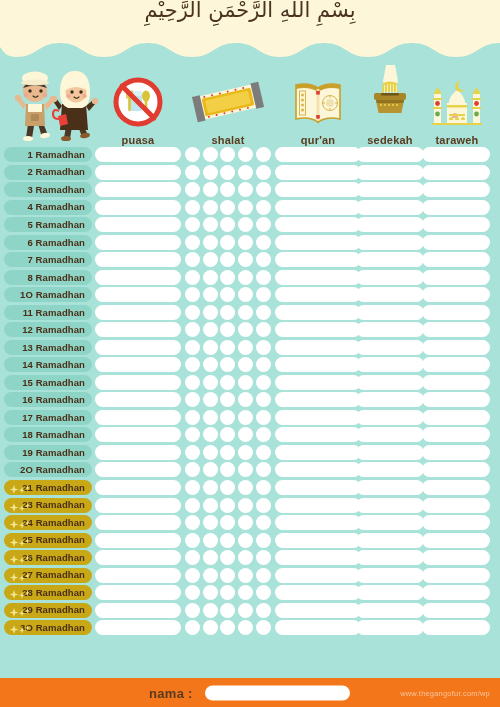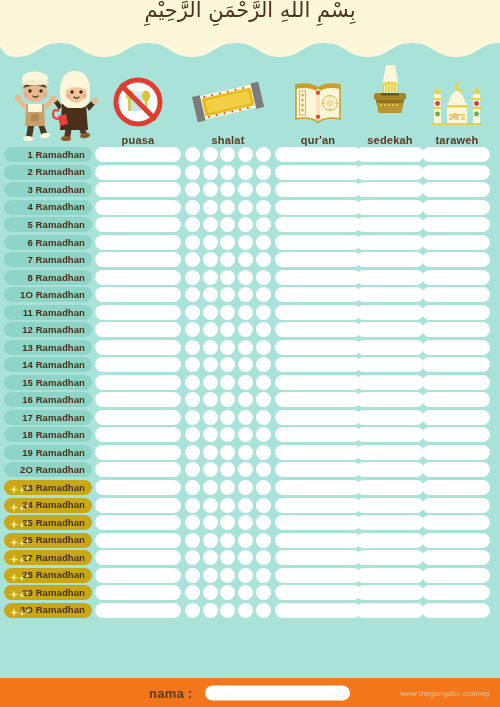--- a/index.html
+++ b/index.html
@@ -600,20 +600,41 @@
         <div class="cellbox" style="left:356px;width:68px;"></div>
         <div class="cellbox" style="left:422px;width:68px;"></div>
       </div>
       <div class="row special">
         <div class="daypill">
           <span class="sparkles"><svg viewBox="0 0 22 11" style="width:22px;height:11px;">
               <path d="M5,0 L6.1,3.4 L9.4,4.5 L6.1,5.6 L5,9 L3.9,5.6 L0.6,4.5 L3.9,3.4 Z" fill="#f2e68a"></path>
               <path d="M13,2 L13.8,4.4 L16.2,5.2 L13.8,6 L13,8.4 L12.2,6 L9.8,5.2 L12.2,4.4 Z" fill="#f2e68a"></path>
               <path d="M18.5,0.5 L19.1,2.3 L20.9,2.9 L19.1,3.5 L18.5,5.3 L17.9,3.5 L16.1,2.9 L17.9,2.3 Z" fill="#f2e68a"></path>
             </svg></span>
+          <span class="daylabel">21 Ramadhan</span>
+        </div>
+        <div class="cellbox" style="left:95px;width:86px;"></div>
+        <div class="dotgroup" style="left:185.3px;width:85.4px;">
+          <span class="dot" style="left:0px;"></span>
+          <span class="dot" style="left:17.6px;"></span>
+          <span class="dot" style="left:35.2px;"></span>
+          <span class="dot" style="left:52.800000000000004px;"></span>
+          <span class="dot" style="left:70.4px;"></span>
+        </div>
+        <div class="cellbox" style="left:275px;width:86px;"></div>
+        <div class="cellbox" style="left:356px;width:68px;"></div>
+        <div class="cellbox" style="left:422px;width:68px;"></div>
+      </div>
+      <div class="row special">
+        <div class="daypill">
+          <span class="sparkles"><svg viewBox="0 0 22 11" style="width:22px;height:11px;">
+              <path d="M5,0 L6.1,3.4 L9.4,4.5 L6.1,5.6 L5,9 L3.9,5.6 L0.6,4.5 L3.9,3.4 Z" fill="#f2e68a"></path>
+              <path d="M13,2 L13.8,4.4 L16.2,5.2 L13.8,6 L13,8.4 L12.2,6 L9.8,5.2 L12.2,4.4 Z" fill="#f2e68a"></path>
+              <path d="M18.5,0.5 L19.1,2.3 L20.9,2.9 L19.1,3.5 L18.5,5.3 L17.9,3.5 L16.1,2.9 L17.9,2.3 Z" fill="#f2e68a"></path>
+            </svg></span>
           <span class="daylabel">23 Ramadhan</span>
         </div>
         <div class="cellbox" style="left:95px;width:86px;"></div>
         <div class="dotgroup" style="left:185.3px;width:85.4px;">
           <span class="dot" style="left:0px;"></span>
           <span class="dot" style="left:17.6px;"></span>
           <span class="dot" style="left:35.2px;"></span>
           <span class="dot" style="left:52.800000000000004px;"></span>
           <span class="dot" style="left:70.4px;"></span>
         </div>

